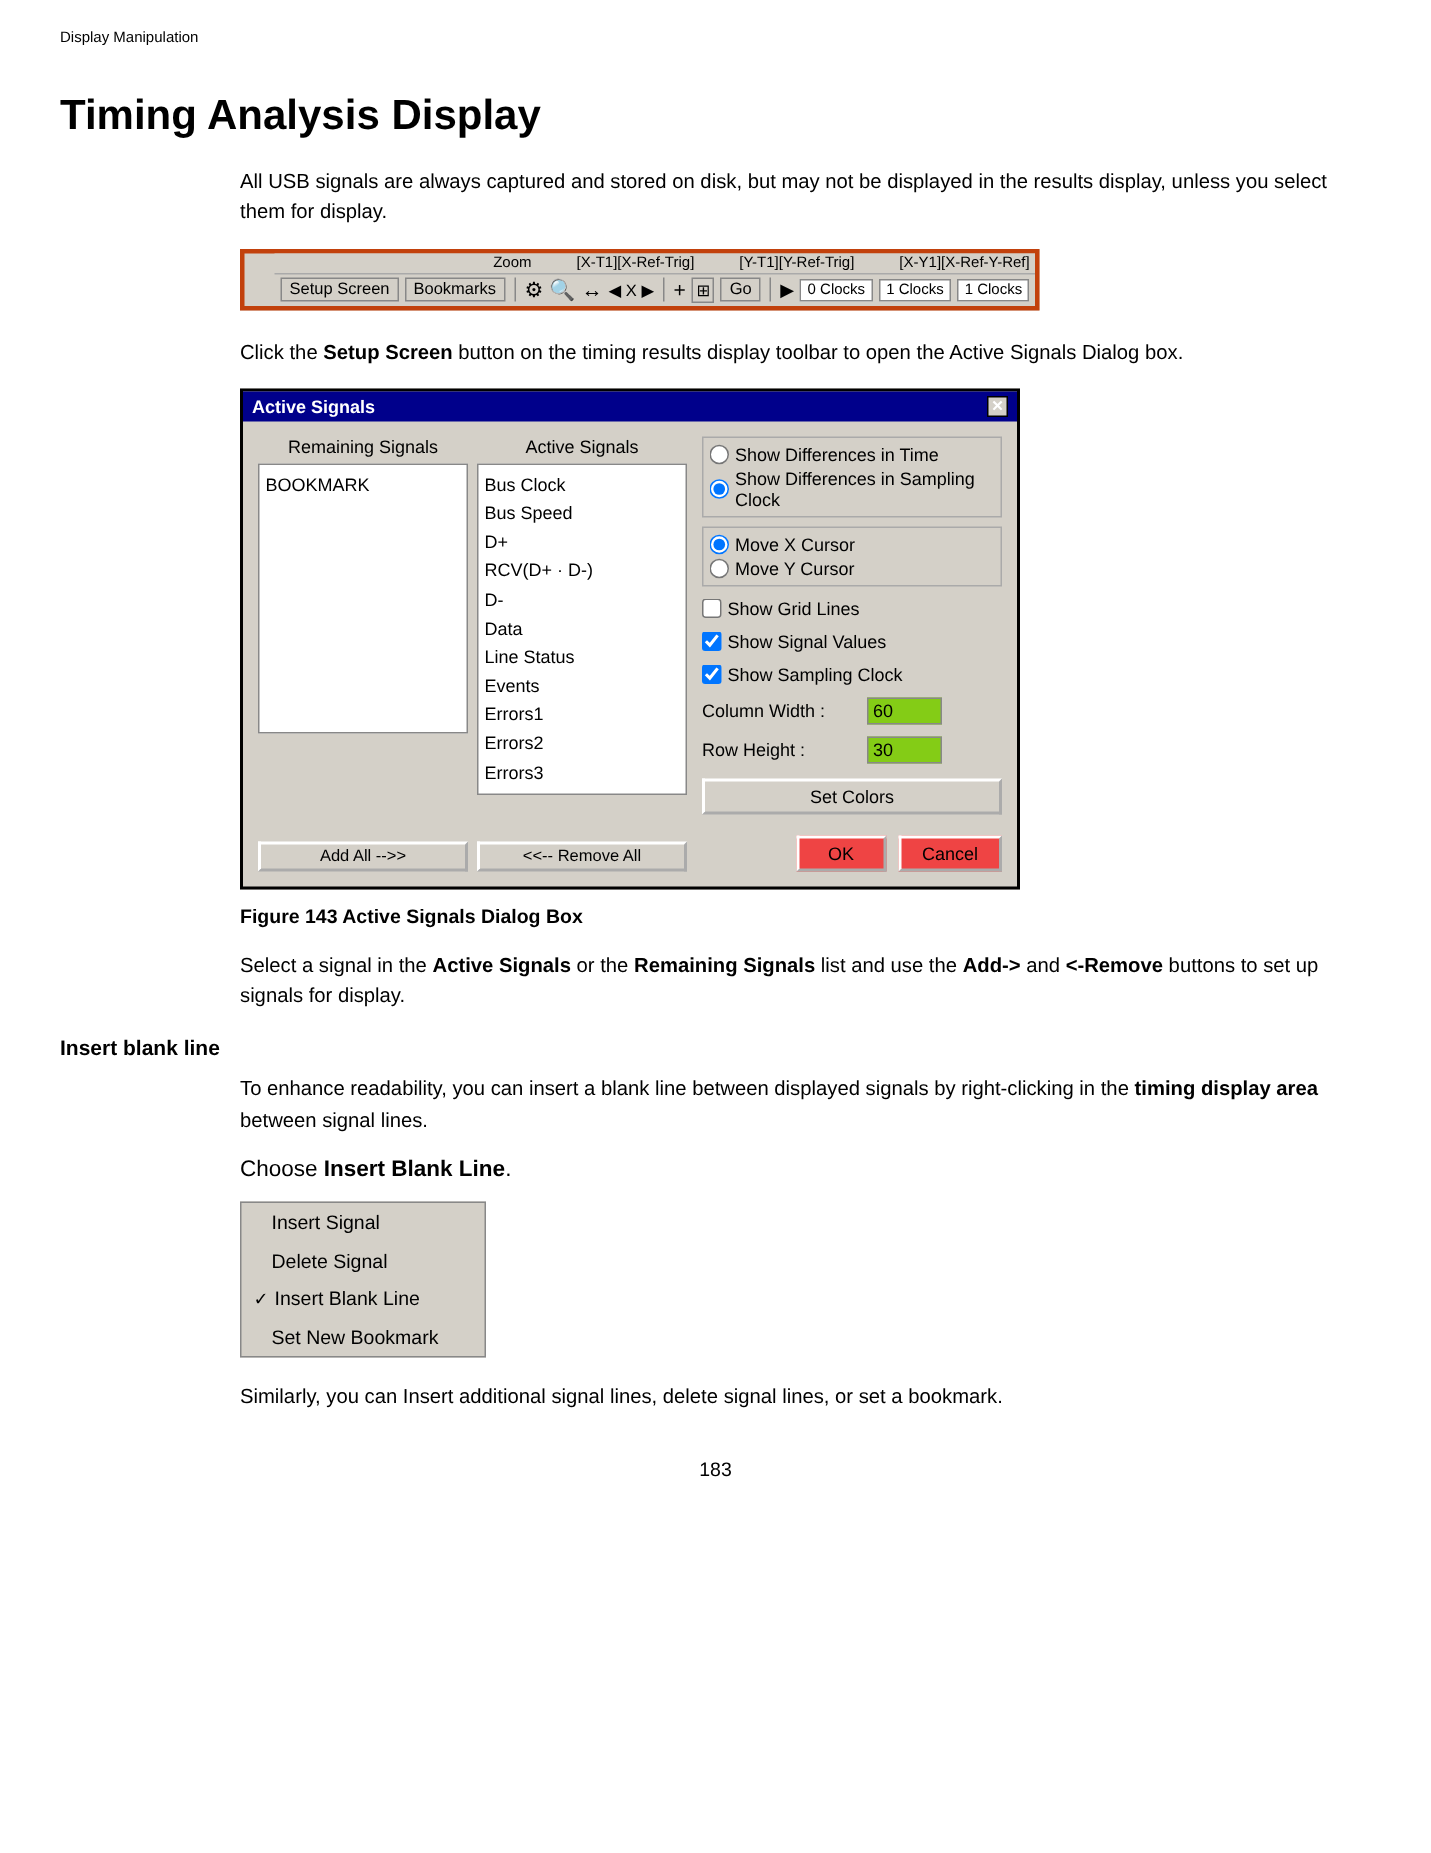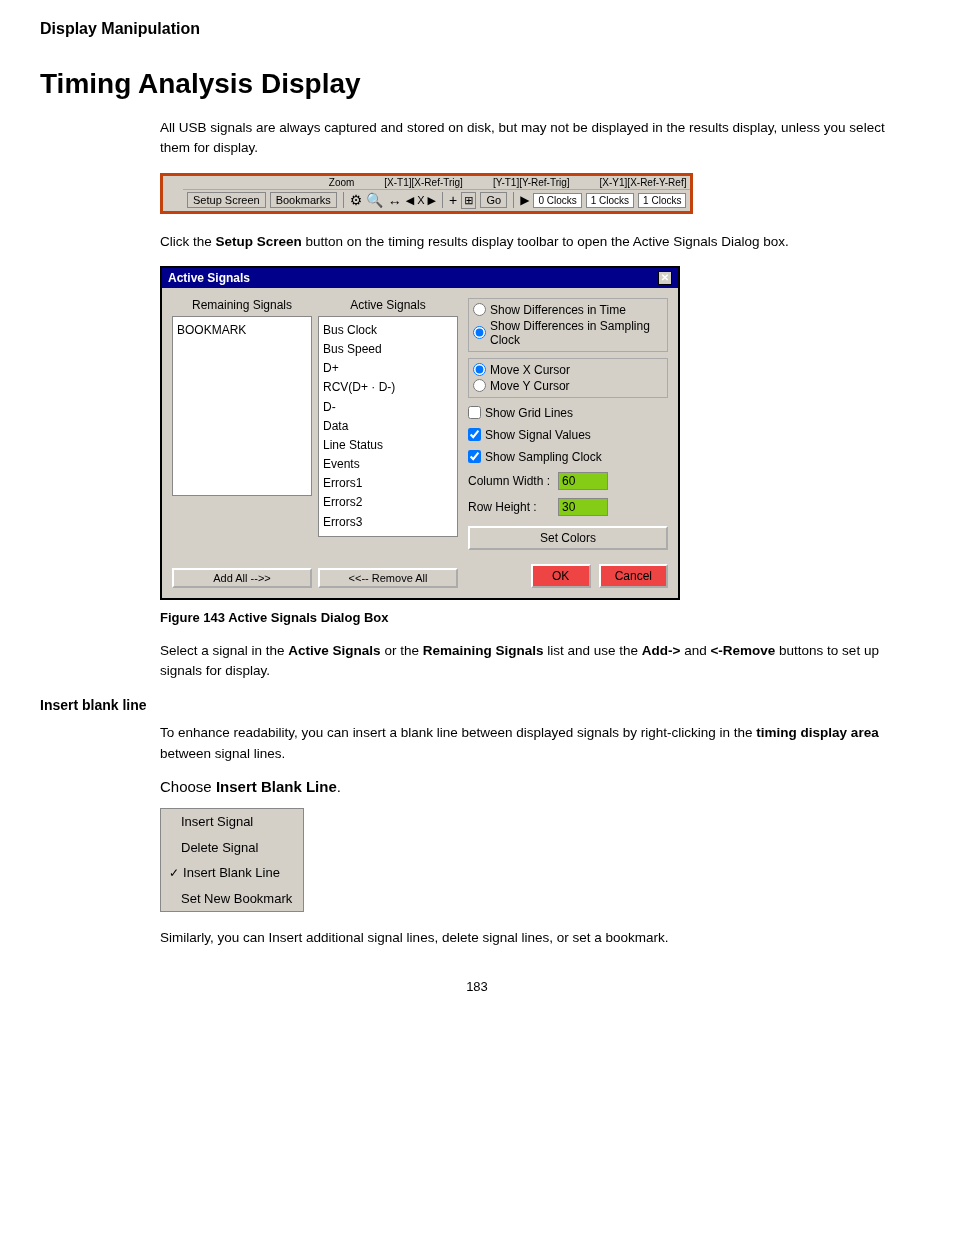--- a/index.html
+++ b/index.html
@@ -6,22 +6,22 @@
     body {
       font-family: Arial, sans-serif;
       font-size: 14px;
       background: #fff;
       color: #000;
       width: 954px;
       min-height: 1235px;
       padding: 20px 40px;
     }
     .breadcrumb {
-      font-weight: bold;
-      font-size: 16px;
+      font-weight: normal;
+      font-size: 10px;
       margin-bottom: 30px;
     }
     .page-title {
       font-size: 28px;
       font-weight: bold;
       margin-bottom: 18px;
     }
     .intro-text {
       margin-left: 120px;
       margin-bottom: 14px;
@@ -139,25 +139,25 @@
     }
     .signal-list-item { display: block; }
     .options-panel {
       width: 200px;
       display: flex;
       flex-direction: column;
       gap: 6px;
       font-size: 12px;
     }
     .radio-group { display: flex; flex-direction: column; gap: 2px; border: 1px solid #aaa; padding: 4px; background: #d4d0c8; }
-    .radio-row { display: flex; align-items: center; gap: 4px; }
+    .radio-row { display: flex; gap: 4px; }
     .radio-row input[type=radio] { margin: 0; }
     .checkbox-row { display: flex; align-items: center; gap: 4px; margin-top: 2px; }
     .checkbox-row input[type=checkbox] { margin: 0; }
-    .field-row { display: flex; align-items: center; gap: 0; margin-top: 2px; }
+    .field-row { display: flex; align-items: center; gap: 20px; margin-top: 2px; }
     .field-row label { min-width: 90px; }
     .field-row input { width: 50px; border: 1px solid #888; padding: 1px 3px; font-size: 12px; background: #84cc16; }
     .set-colors-btn {
       background: #d4d0c8;
       border: 2px outset #fff;
       padding: 3px 8px;
       font-size: 12px;
       cursor: pointer;
       width: 100%;
       margin-top: 4px;
@@ -212,21 +212,21 @@
     }
     
     .choose-line {
       font-size: 15px;
       margin-bottom: 10px;
     }
     
     .context-menu {
       border: 1px solid #888;
       background: #d4d0c8;
-      width: 144px;
+      width: 164px;
       font-size: 13px;
       margin-bottom: 16px;
     }
     .menu-item {
       padding: 3px 8px;
       cursor: pointer;
       display: flex;
       align-items: center;
       gap: 4px;
     }

